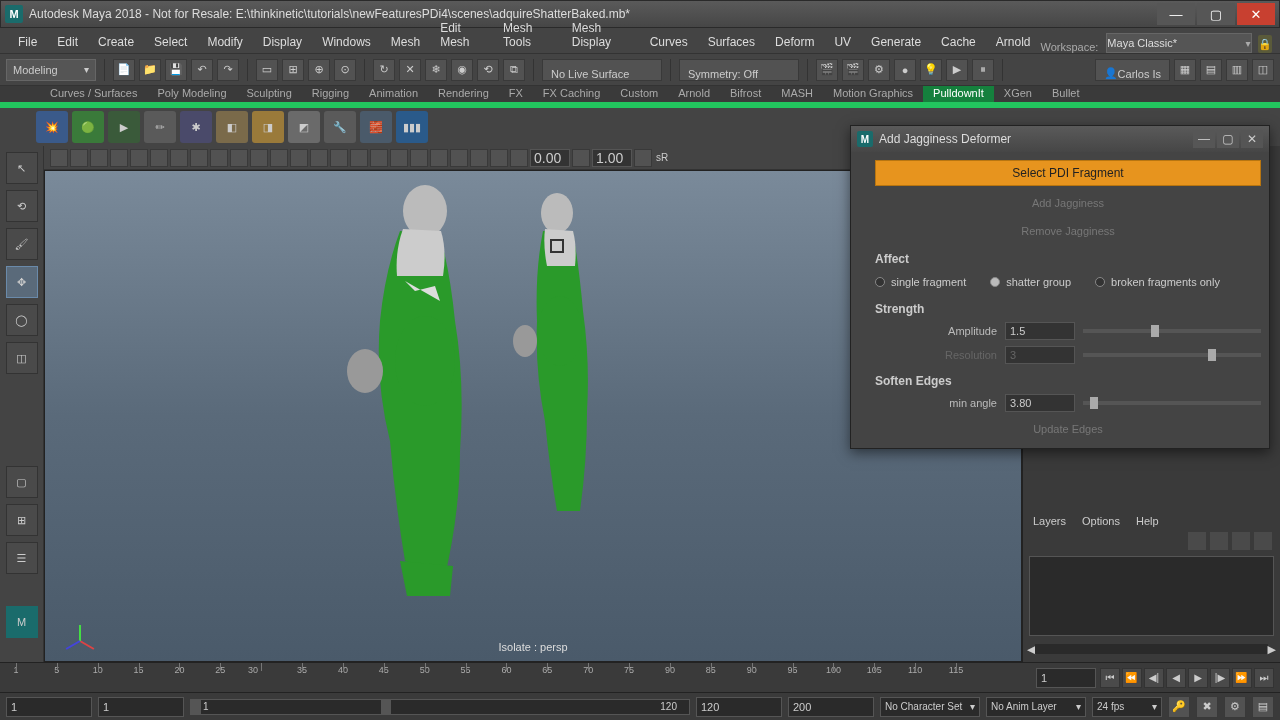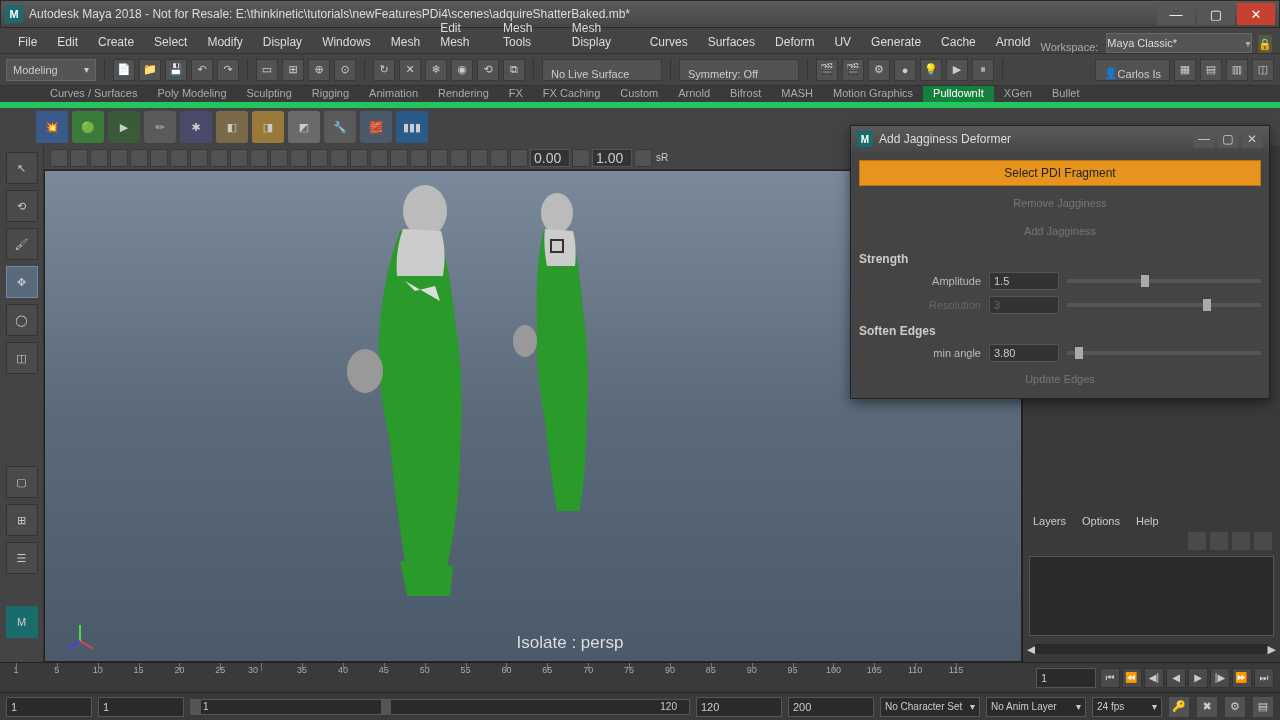--- a/index.html
+++ b/index.html
@@ -46,21 +46,21 @@
 .vp-menubar { height: 22px; background: #444; display:flex; align-items:center; padding:0 10px; gap:16px; font-size:11px;}
 .vp-toolbar { height: 24px; background: #444; display:flex; align-items:center; padding:0 6px; gap:2px; border-bottom:1px solid #333;}
 .vp-tbtn { width:18px; height:18px; background:#525252; border:1px solid #393939;}
 .vp-num { width:40px; height:18px; background:#333; border:1px solid #555; color:#ccc; font-size:14px; padding:0 3px; display:flex;align-items:center;}
 .viewport { flex:1; background: linear-gradient(#7a8a9a 0%, #5a6a7a 50%, #4a5a6a 100%); position:relative; border:1px solid #222;}
 .axis { position:absolute; left:20px; bottom:20px; width:30px; height:30px;}
 .axis .ax { position:absolute; width:2px; height:16px; transform-origin:bottom center; bottom:0; left:14px;}
 .axis .x{ background:#d44; transform:rotate(120deg);}
 .axis .y{ background:#4d4; transform:rotate(0deg);}
 .axis .z{ background:#44d; transform:rotate(240deg);}
-.vp-status { position:absolute; bottom:8px; left:50%; transform:translateX(-50%); color:#ddd; font-size:17px;margin-left:37px;}
+.vp-status { position:absolute; bottom:8px; left:50%; transform:translateX(-50%); color:#ddd; font-size:11px;}
 .cursor-vp { position:absolute; left:505px; top:68px; width:14px; height:14px; border:2px solid #333;}
 
 .statue { position:absolute; }
 .statue svg { display:block;}
 
 .right-panel { width: 258px; background:#3a3a3a; border-left:1px solid #222; position:relative;}
 
 .timeline { height: 30px; background: #3a3a3a; border-top:1px solid #222; display:flex; align-items:center; position:relative;}
 .time-ruler { flex:1; height:100%; position:relative; background:#3a3a3a; margin:0 6px;}
 .tick { position:absolute; top:0; width:1px; height:8px; background:#777;}
@@ -74,21 +74,21 @@
 .char-dd { width:100px; height:20px; background:#2a2a2a; border:1px solid #555; padding:0 4px; display:flex;align-items:center;justify-content:space-between; font-size:10px;}
 .char-dd::after{content:"▾";}
 
 
 .dialog { position:absolute; left:850px; top:125px; width:420px; background:#444; border:1px solid #222; box-shadow:0 4px 12px rgba(0,0,0,0.5); z-index:100;}
 .dlg-title { height:26px; background:linear-gradient(#5a5a5a,#464646); display:flex;align-items:center; padding:0 6px;}
 .dlg-title .logo{width:16px;height:16px;background:#1a6b6b;margin-right:6px;border-radius:2px;display:flex;align-items:center;justify-content:center;color:#fff;font-size:10px;font-weight:bold;}
 .dlg-title .t{flex:1;font-size:12px;color:#ddd;}
 .dlg-winbtn{width:22px;height:18px;background:#565656;margin-left:2px;display:flex;align-items:center;justify-content:center;font-size:12px;}
 .dlg-winbtn.close{background:#555;}
-.dlg-body { padding:8px;}
+.dlg-body { padding:8px;margin-left:16px;}
 .dlg-bigbtn { width:100%; height:26px; background:#e7941e; color:#222; font-size:12px; display:flex;align-items:center;justify-content:center; border:1px solid #b87510; cursor:pointer;}
 .dlg-graybtn { width:100%; height:22px; background:transparent; color:#777; font-size:11px; display:flex;align-items:center;justify-content:center; margin-top:6px; cursor:default;}
 .dlg-section { margin-top:10px;}
 .dlg-sec-title { font-size:12px; color:#ccc; font-weight:bold; margin-bottom:6px;}
 .dlg-radios { display:flex; gap:24px; padding:4px 0;}
 .dlg-radio { display:flex; align-items:center; gap:6px; font-size:11px; color:#ccc;}
 .radio-dot { width:10px;height:10px;border-radius:50%;border:1px solid #888; background:#333;}
 .radio-dot.on { background:#bbb;}
 .dlg-row { display:flex; align-items:center; margin:6px 0;}
 .dlg-label { width:130px; text-align:right; padding-right:8px; font-size:11px; color:#bbb;}
@@ -432,23 +432,40 @@
 <div class="dialog">
   <div class="dlg-title">
     <div class="logo">M</div>
     <div class="t">Add Jagginess Deformer</div>
     <div class="dlg-winbtn">—</div>
     <div class="dlg-winbtn">▢</div>
     <div class="dlg-winbtn close">✕</div>
   </div>
   <div class="dlg-body">
     <div class="dlg-bigbtn">Select PDI Fragment</div>
+    <div class="dlg-graybtn">Add Jagginess</div>
     <div class="dlg-graybtn">Remove Jagginess</div>
-    <div class="dlg-graybtn">Add Jagginess</div>
-
+
+    <div class="dlg-section">
+      <div class="dlg-sec-title">Affect</div>
+      <div class="dlg-radios">
+        <label class="dlg-radio">
+            <span class="radio-dot"></span>
+            <span>single fragment</span>
+          </label>
+        <label class="dlg-radio">
+            <span class="radio-dot on"></span>
+            <span>shatter group</span>
+          </label>
+        <label class="dlg-radio">
+            <span class="radio-dot"></span>
+            <span>broken fragments only</span>
+          </label>
+      </div>
+    </div>
 
     <div class="dlg-section">
       <div class="dlg-sec-title">Strength</div>
       <div class="dlg-row">
         <div class="dlg-label">Amplitude</div>
         <input class="dlg-input" value="1.5" style="">
         <div class="dlg-slider">
             <div class="dlg-thumb" style="left:38%"></div>
           </div>
       </div>

